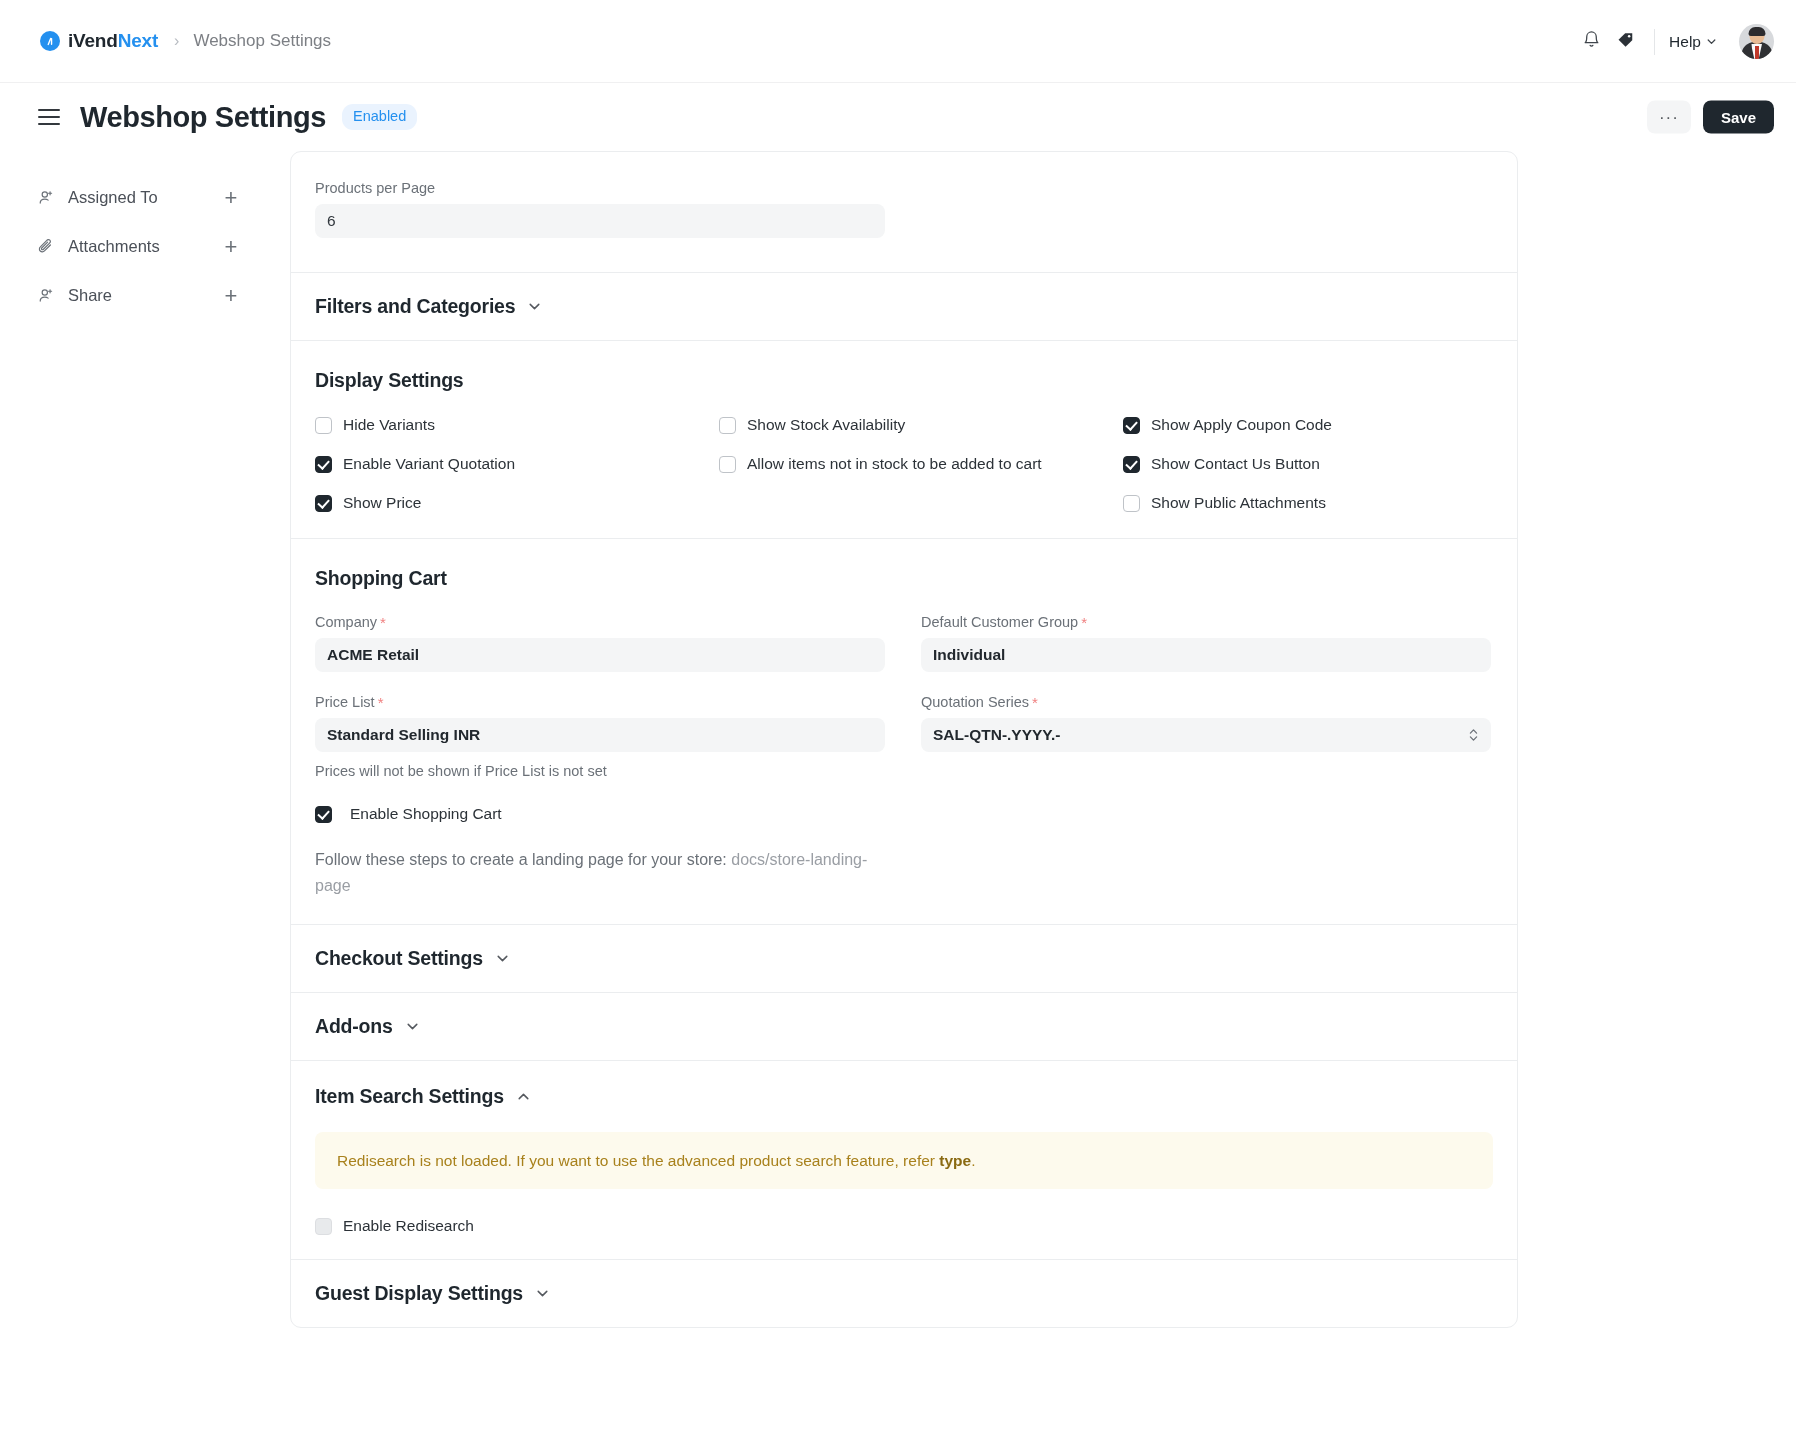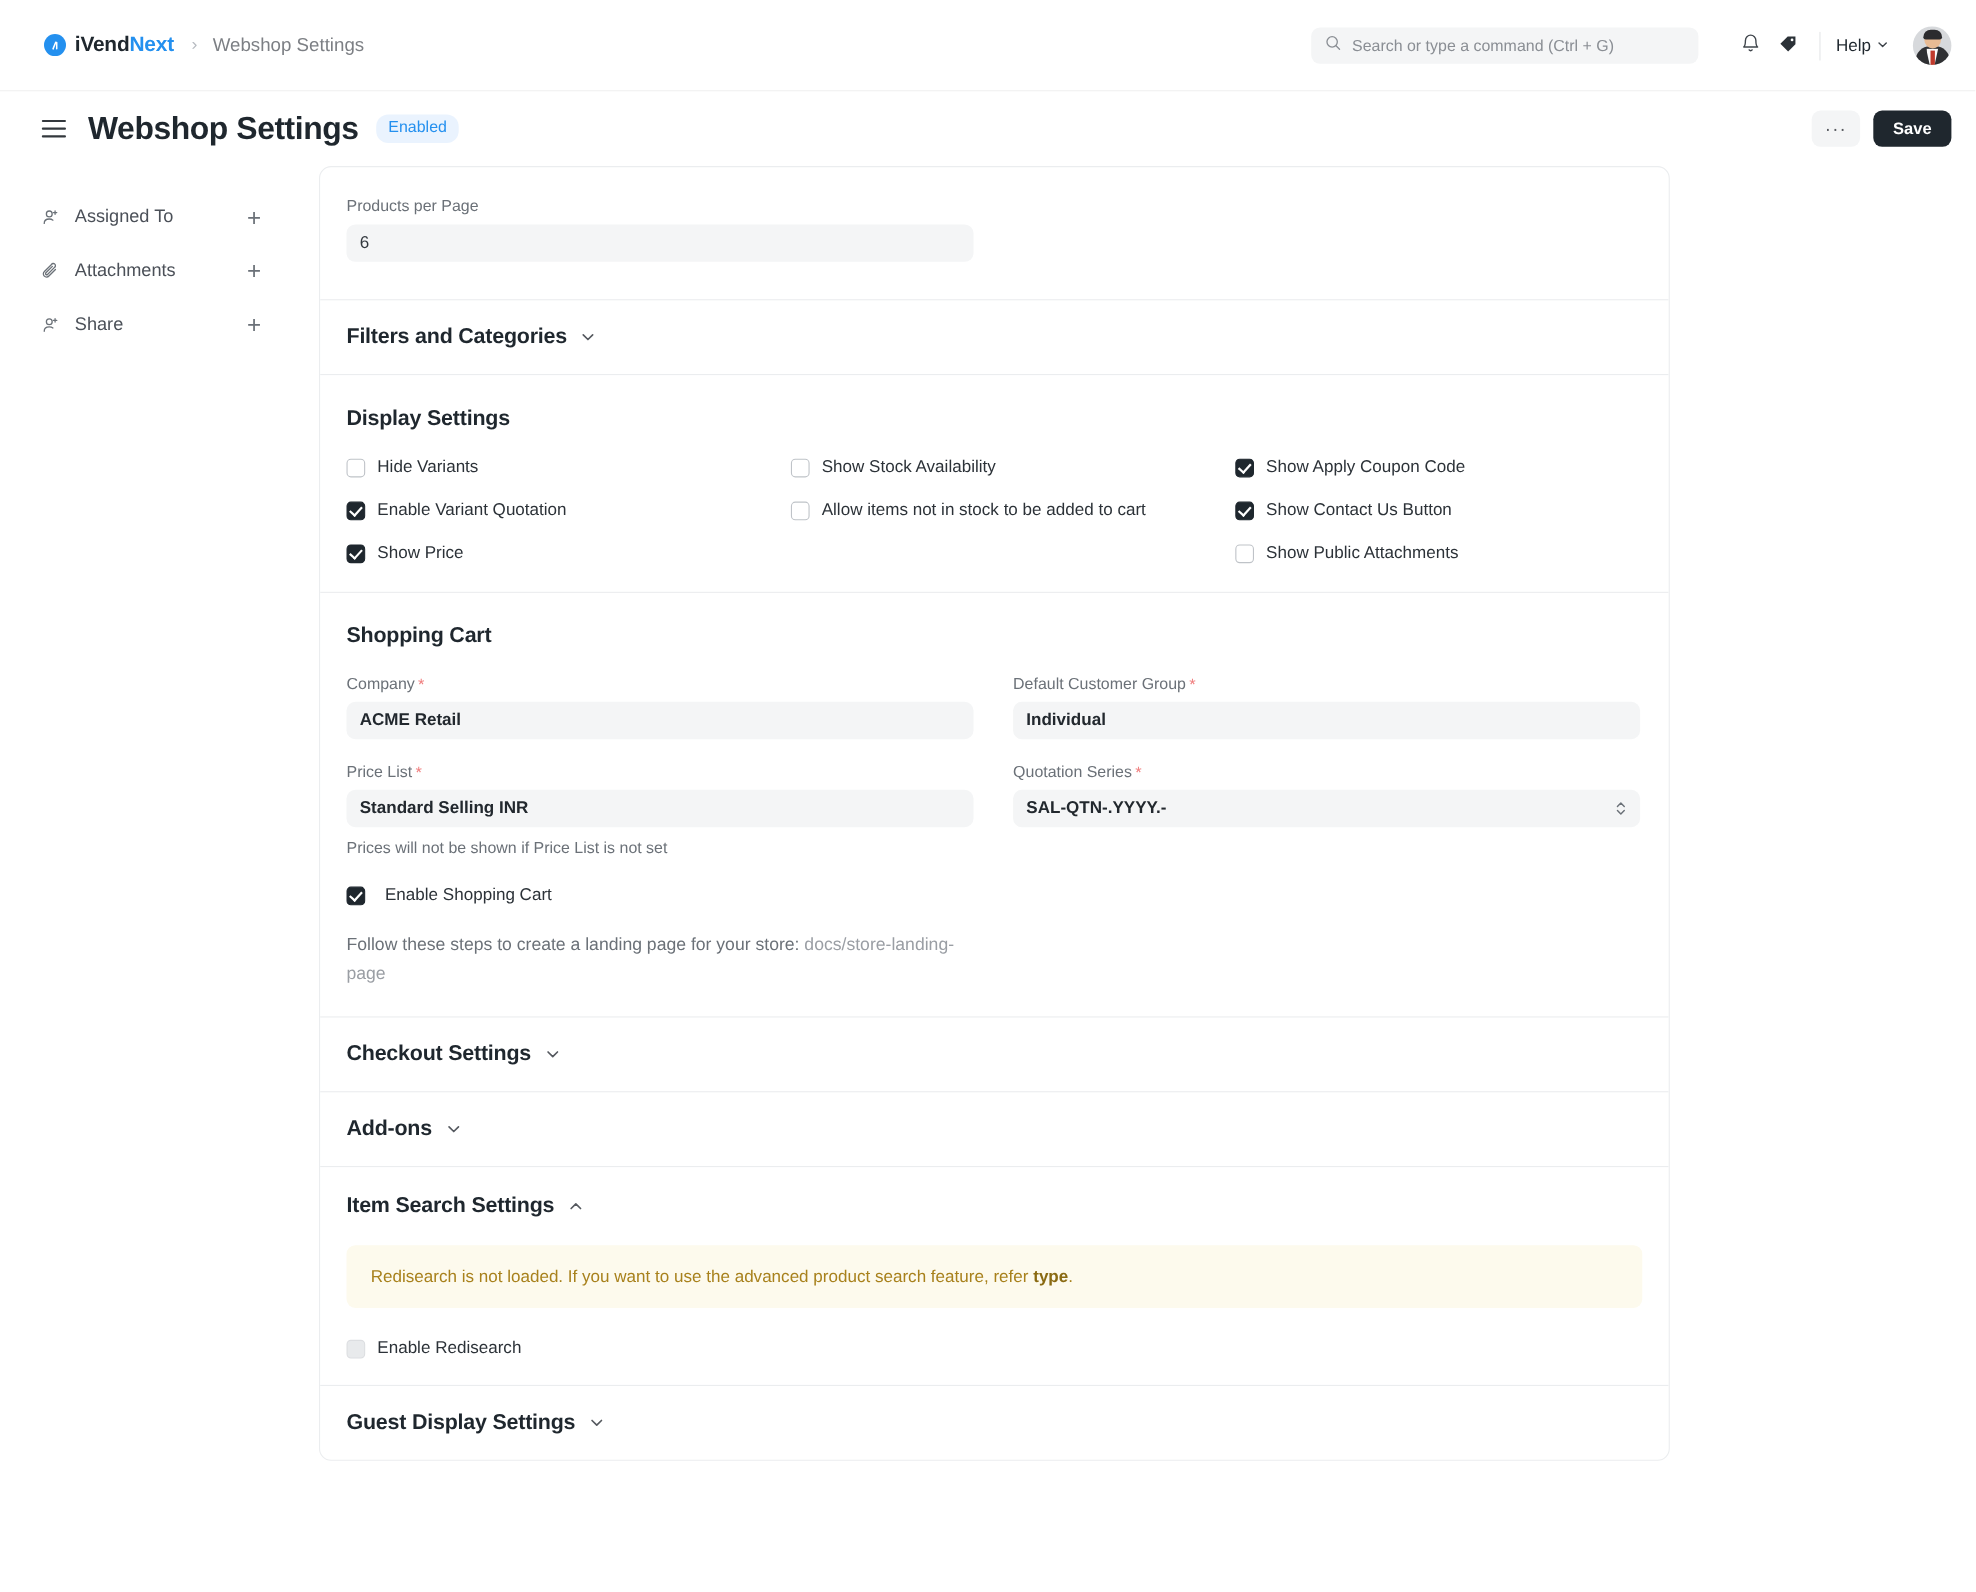--- a/index.html
+++ b/index.html
@@ -222,29 +222,20 @@
         <circle cx="8" cy="8" r="7.2" fill="#2490EF"></circle>
         <path d="M5.2 11.6 L8.2 4.2 M9.3 4.4 L9.3 11.4" stroke="#fff" stroke-width="1.7" stroke-linecap="round"></path>
       </svg>
     </span>
     <span class="brand-text"><span>iVend</span><span class="accent">Next</span></span>
   </div>
   <span class="crumb-sep">›</span>
   <span class="crumb-current">Webshop Settings</span>
 
   <div class="nav-right">
-    <div class="searchbox">
-      <span>
-        <svg width="16" height="16" viewBox="0 0 20 20" fill="none" aria-hidden="true">
-          <circle cx="8.8" cy="8.8" r="5.9" stroke="#8a8e94" stroke-width="1.5"></circle>
-          <path d="M13.2 13.2 L17.2 17.2" stroke="#8a8e94" stroke-width="1.5" stroke-linecap="round"></path>
-        </svg>
-      </span>
-      <input type="text" value="" placeholder="Search or type a command (Ctrl + G)" style="">
-    </div>
 
     <div class="nav-icon-btn">
       <span>
         <svg width="19" height="19" viewBox="0 0 24 24" fill="none" aria-hidden="true">
           <path d="M18 8.5a6 6 0 10-12 0c0 6-2 7.5-2 7.5h16s-2-1.5-2-7.5z" stroke="#3f454b" stroke-width="1.6" stroke-linejoin="round"></path>
           <path d="M10.3 19.4a2 2 0 003.4 0" stroke="#3f454b" stroke-width="1.6" stroke-linecap="round"></path>
         </svg>
       </span>
     </div>
     <div class="nav-icon-btn">

